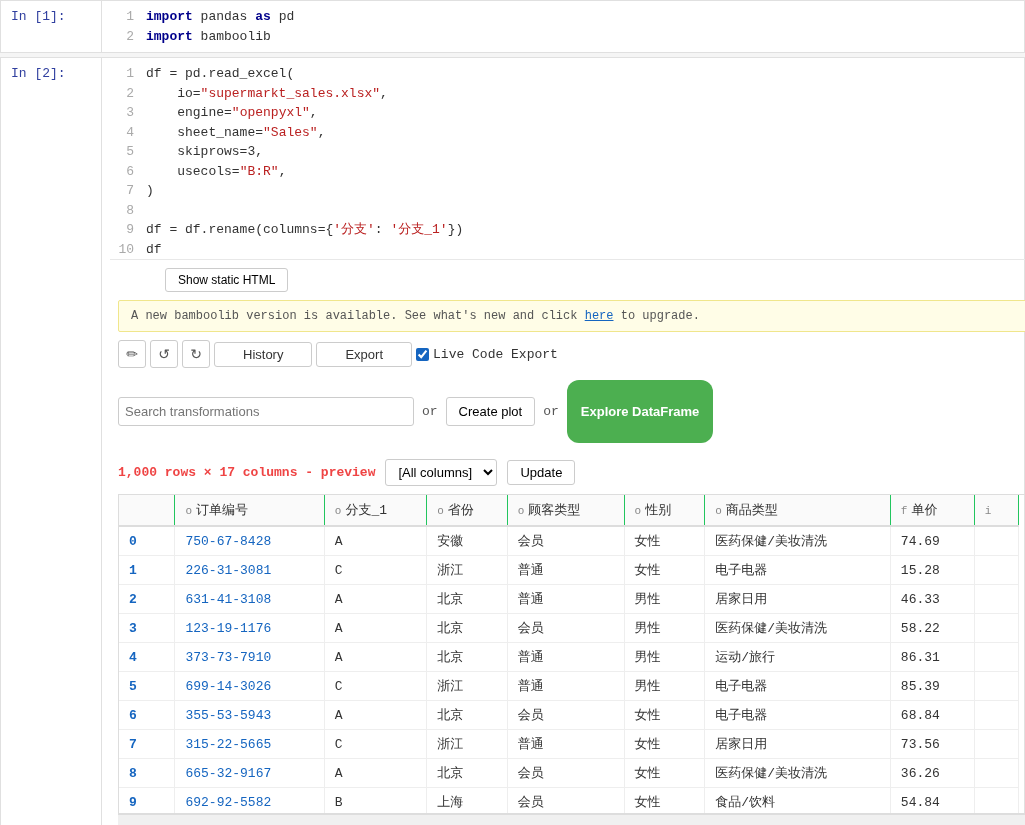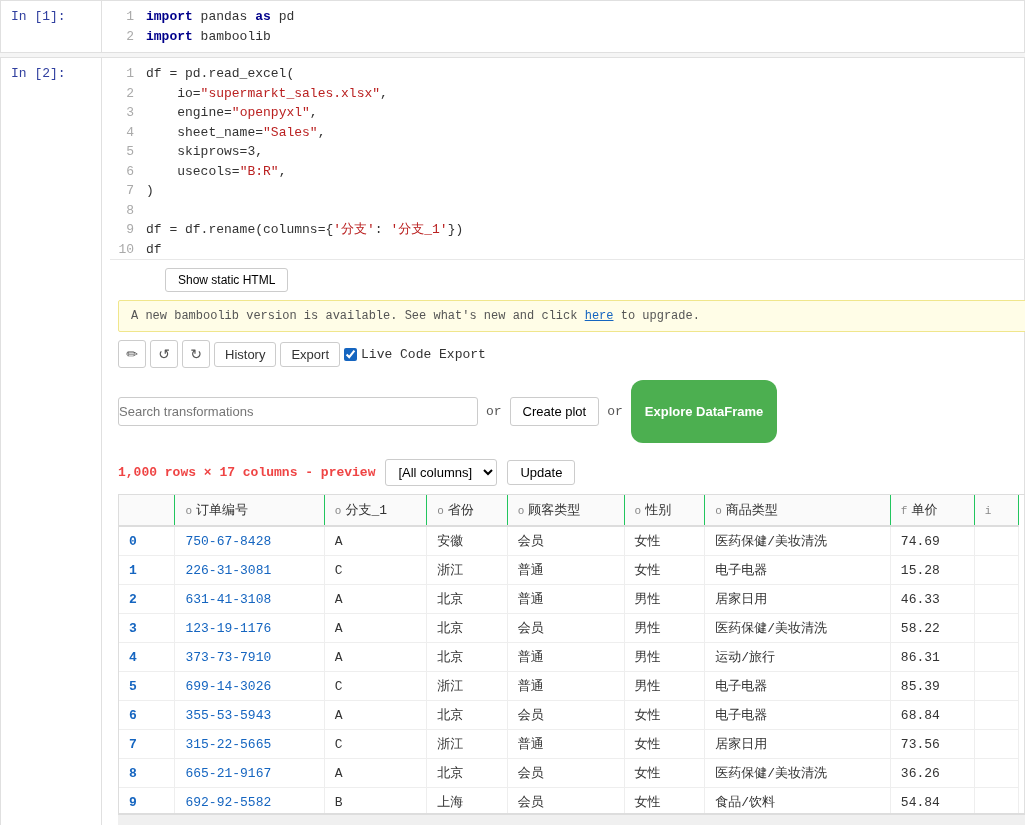--- a/index.html
+++ b/index.html
@@ -88,21 +88,21 @@
       cursor: pointer;
       display: flex;
       align-items: center;
       justify-content: center;
       font-size: 14px;
       color: #555;
     }
     .toolbar-text-btn {
       background: none;
       border: 1px solid #ccc;
-      padding: 4px 10px;
+      padding: 4px 28px;
       border-radius: 3px;
       cursor: pointer;
       font-size: 13px;
       color: #333;
     }
     .checkbox-label {
       display: flex;
       align-items: center;
       gap: 4px;
       font-size: 13px;
@@ -111,23 +111,23 @@
     .checkbox-label input { accent-color: #1565c0; }
     .search-row {
       display: flex;
       align-items: center;
       gap: 8px;
       margin-bottom: 16px;
     }
     .search-input {
       border: 1px solid #ccc;
       border-radius: 3px;
-      padding: 6px 0;
-      font-size: 13px;
-      width: 360px;
+      padding: 6px 6px;
+      font-size: 13px;
+      width: 296px;
       color: #aaa;
     }
     .or-text {
       color: #555;
       font-size: 13px;
     }
     .btn-outline {
       border: 1px solid #ccc;
       background: #fff;
       padding: 6px 12px;
@@ -412,21 +412,21 @@
                   <td>C</td>
                   <td>浙江</td>
                   <td>普通</td>
                   <td>女性</td>
                   <td>居家日用</td>
                   <td>73.56</td>
                   <td></td>
                 </tr>
                 <tr>
                   <td class="row-idx">8</td>
-                  <td class="link-col">665-21-9167</td>
+                  <td class="link-col">665-32-9167</td>
                   <td>A</td>
                   <td>北京</td>
                   <td>会员</td>
                   <td>女性</td>
                   <td>医药保健/美妆清洗</td>
                   <td>36.26</td>
                   <td></td>
                 </tr>
                 <tr>
                   <td class="row-idx">9</td>

